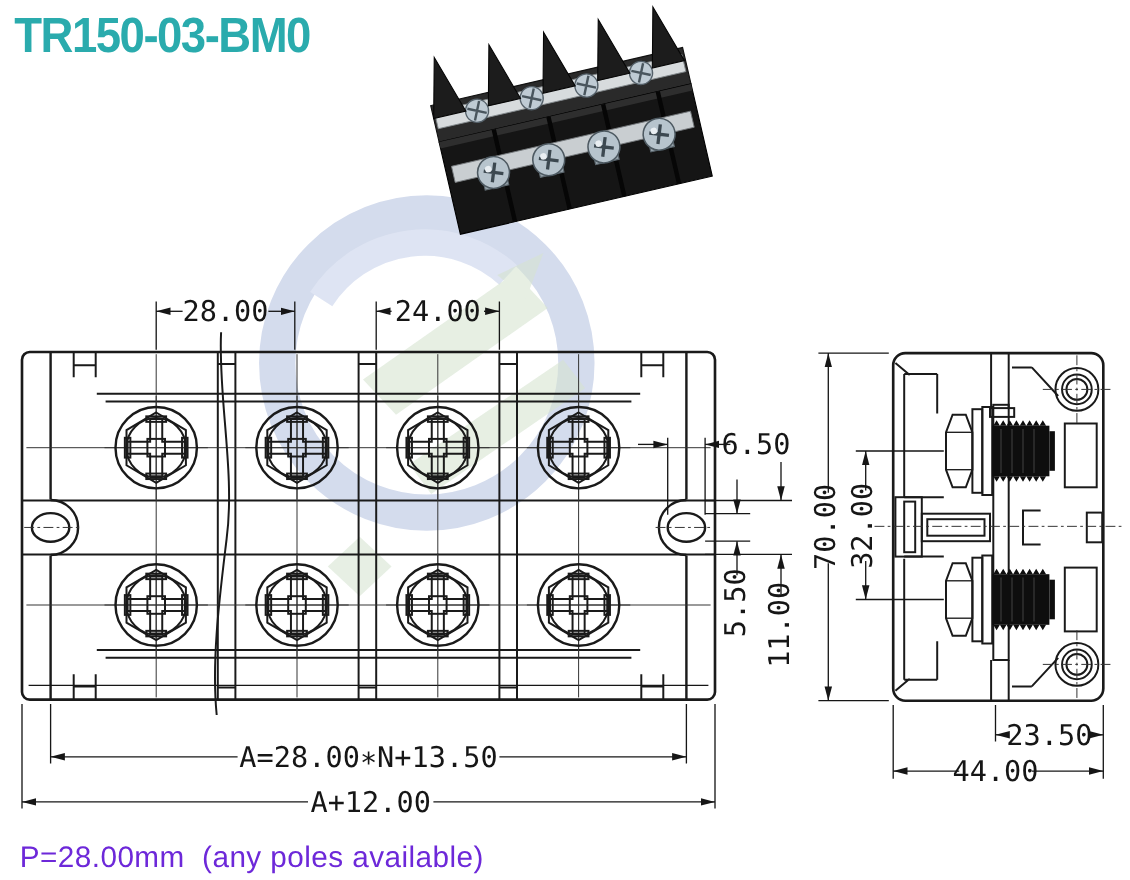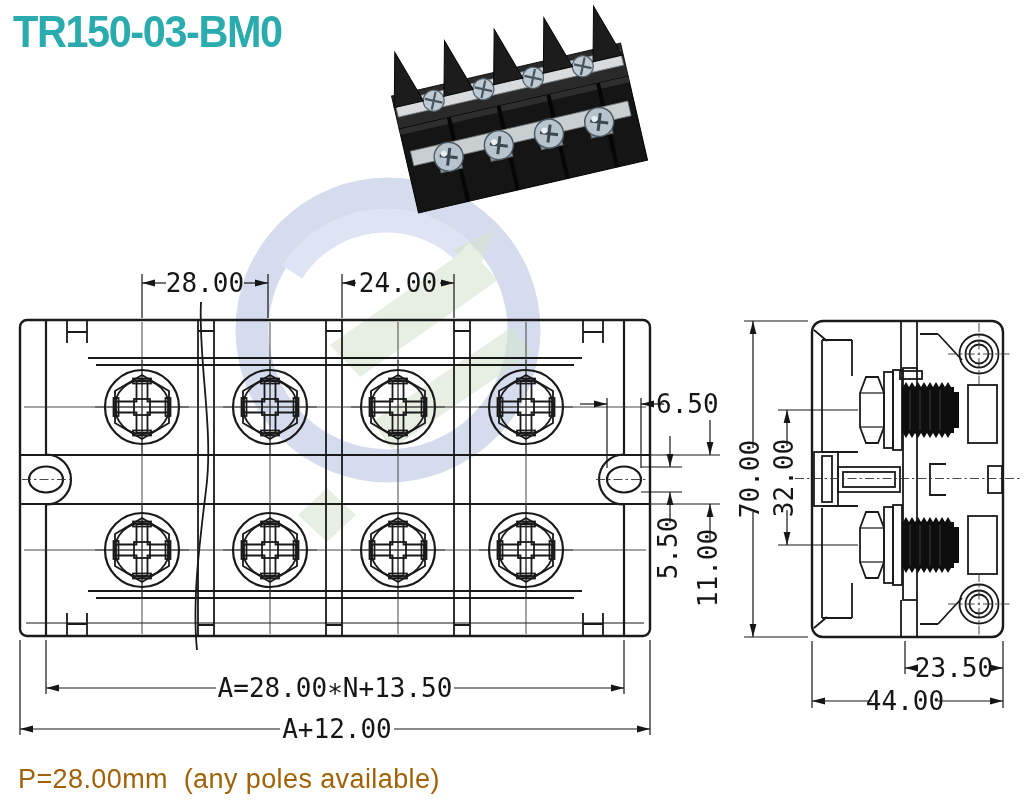--- a/index.html
+++ b/index.html
@@ -1,20 +1,20 @@
 <!DOCTYPE html>
 <html><head>
 <meta charset="utf-8">
 <style>
   html,body{margin:0;padding:0;background:#ffffff;}
   #canvas{position:relative;width:1027px;height:800px;background:#ffffff;overflow:hidden;
           font-family:"Liberation Sans",sans-serif;}
   #title{position:absolute;left:13px;top:6px;font-size:45px;font-weight:bold;
          color:#2aabad;letter-spacing:-1.5px;transform:scaleX(.92);transform-origin:left top;}
-  #note{position:absolute;left:18px;top:764px;font-size:27px;color:#a16207;
+  #note{position:absolute;left:18px;top:764px;font-size:27px;color:#6d28d9;
         letter-spacing:.4px;white-space:pre;}
   svg{position:absolute;left:0;top:0;}
   .s24{stroke:#1a1a1a;stroke-width:2.4;fill:none;}
   .s22{stroke:#1a1a1a;stroke-width:2.2;fill:none;}
   .s18{stroke:#1a1a1a;stroke-width:1.8;fill:none;}
   .s12{stroke:#161616;stroke-width:1.2;fill:none;}
   .s09{stroke:#333333;stroke-width:0.9;fill:none;}
   .cl{stroke:#333333;stroke-width:0.9;fill:none;stroke-dasharray:9 3 2.5 3;}
   .dimtext{font-family:"DejaVu Sans Mono",monospace;font-size:26px;fill:#161616;text-anchor:middle;}
 </style>

